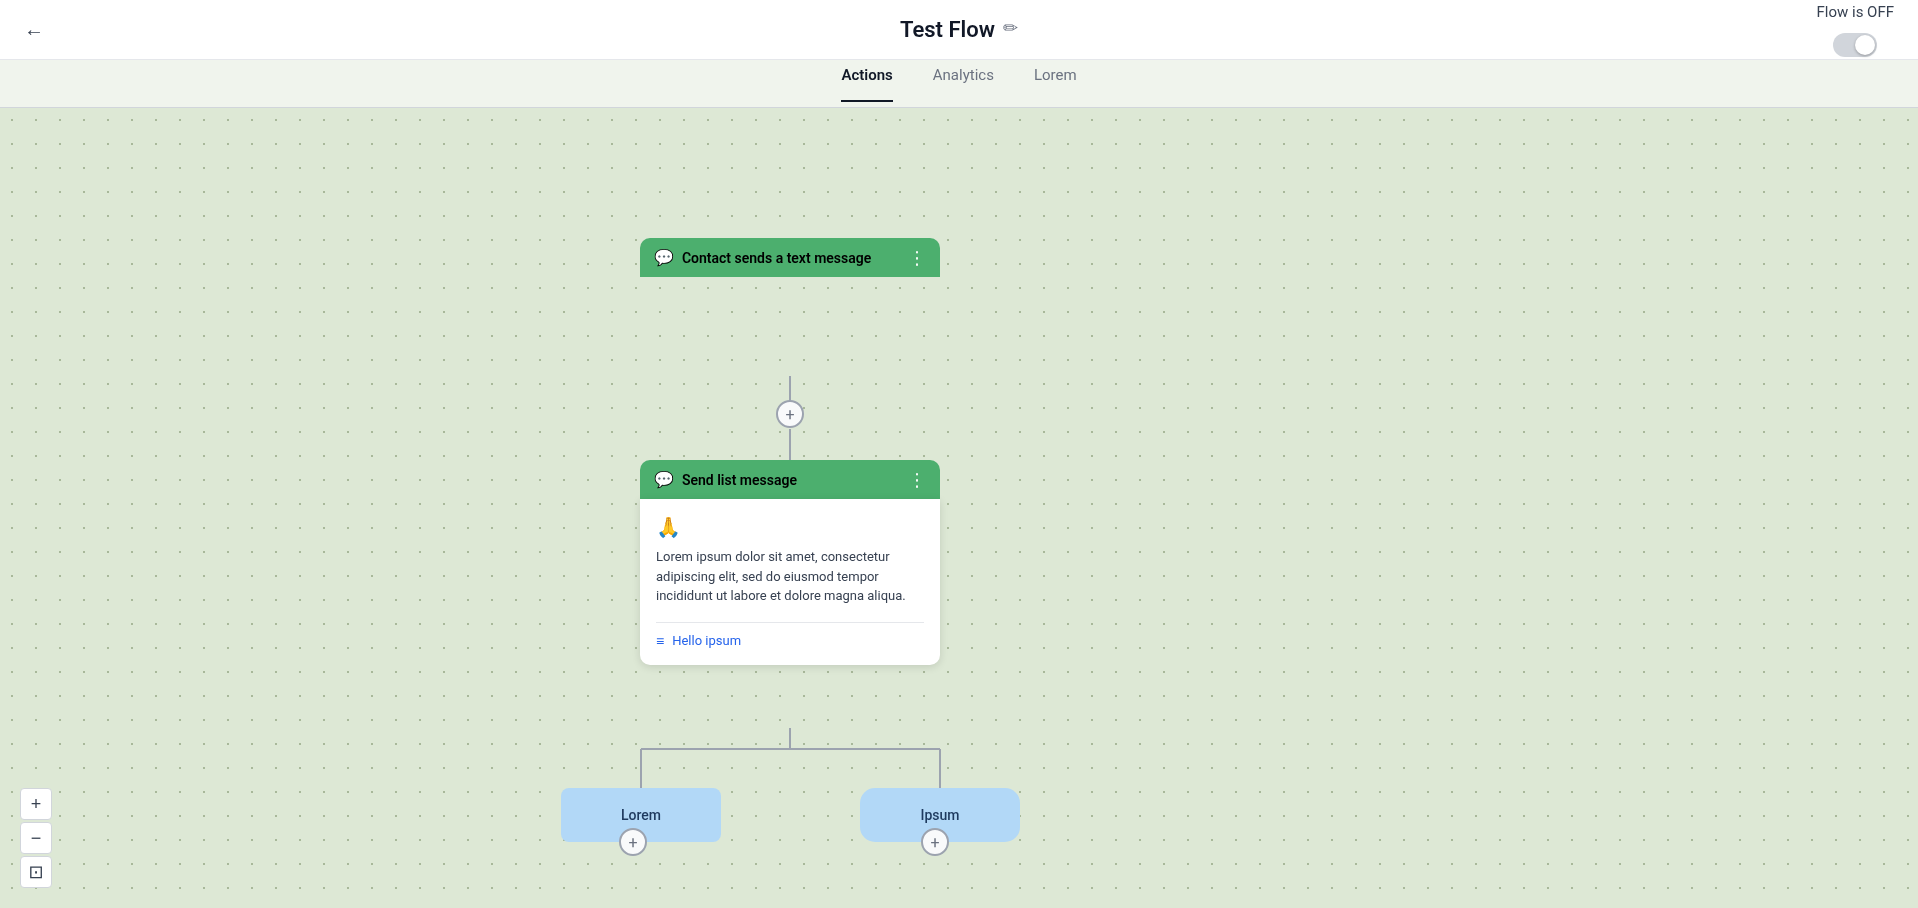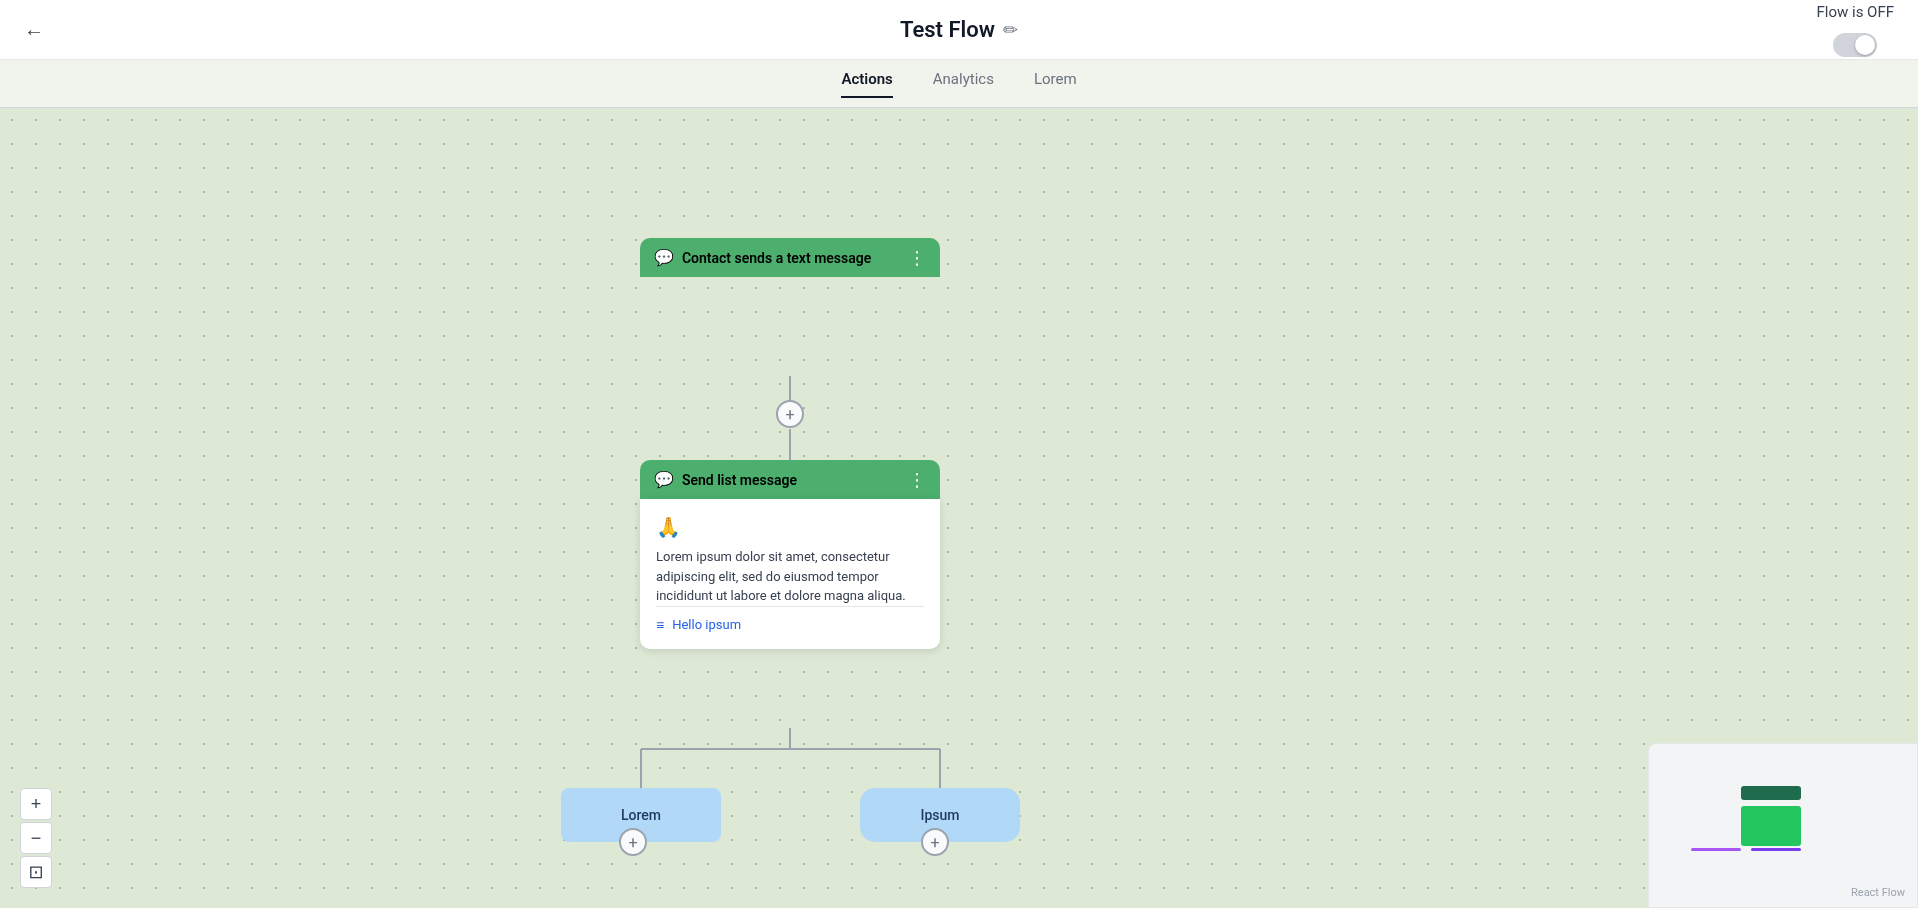--- a/index.html
+++ b/index.html
@@ -27,21 +27,20 @@
       font-size: 20px;
       color: #374151;
       background: none;
       border: none;
     }
     .header-center {
       position: absolute;
       left: 50%;
       transform: translateX(-50%);
       display: flex;
-      align-items: center;
       gap: 8px;
     }
     .flow-title {
       font-size: 22px;
       font-weight: 600;
       color: #111827;
     }
     .edit-icon {
       font-size: 18px;
       color: #6b7280;
@@ -85,21 +84,21 @@
       height: 48px;
       background: #f0f4ed;
       border-bottom: 1px solid #d1d5db;
       position: relative;
       z-index: 9;
     }
     .tab-item {
       font-size: 15px;
       color: #6b7280;
       cursor: pointer;
-      padding-bottom: 8px;
+      padding-bottom: 16px;
       border-bottom: 2px solid transparent;
     }
     .tab-item.active {
       color: #111827;
       font-weight: 600;
       border-bottom: 2px solid #111827;
     }
 
     
     .canvas {
@@ -202,21 +201,21 @@
       box-shadow: 0 2px 8px rgba(0,0,0,0.12);
     }
     .message-emoji {
       font-size: 20px;
       margin-bottom: 8px;
     }
     .message-text {
       font-size: 13px;
       color: #374151;
       line-height: 1.5;
-      margin-bottom: 0;
+      margin-bottom: 16px;
     }
     .message-divider {
       border: none;
       border-top: 1px solid #e5e7eb;
       margin-bottom: 10px;
     }
     .message-list-btn {
       display: flex;
       align-items: center;
       gap: 8px;
@@ -415,24 +414,14 @@
 
   <div class="add-circle add-circle-2">+</div>
   <div class="add-circle add-circle-3">+</div>
 
   <div class="zoom-controls">
     <button class="zoom-btn">+</button>
     <button class="zoom-btn">−</button>
     <button class="zoom-btn">⊡</button>
   </div>
 
-  <div class="react-flow-watermark">
-    <div class="minimap-nodes">
-
-      <div class="minimap-node-dark" style="width:60px;height:14px;top:30px;left:80px;"></div>
-      <div class="minimap-node-green" style="width:60px;height:40px;top:50px;left:80px;"></div>
-      <div class="minimap-line-purple" style="position:absolute;bottom:25px;left:30px;width:50px;height:3px;background:#a855f7;border-radius:2px;"></div>
-      <div class="minimap-line-violet" style="position:absolute;bottom:25px;left:90px;width:50px;height:3px;background:#7c3aed;border-radius:2px;"></div>
-    </div>
-    <span class="watermark-label">React Flow</span>
-  </div>
 
 </div>
 
 </body></html>

